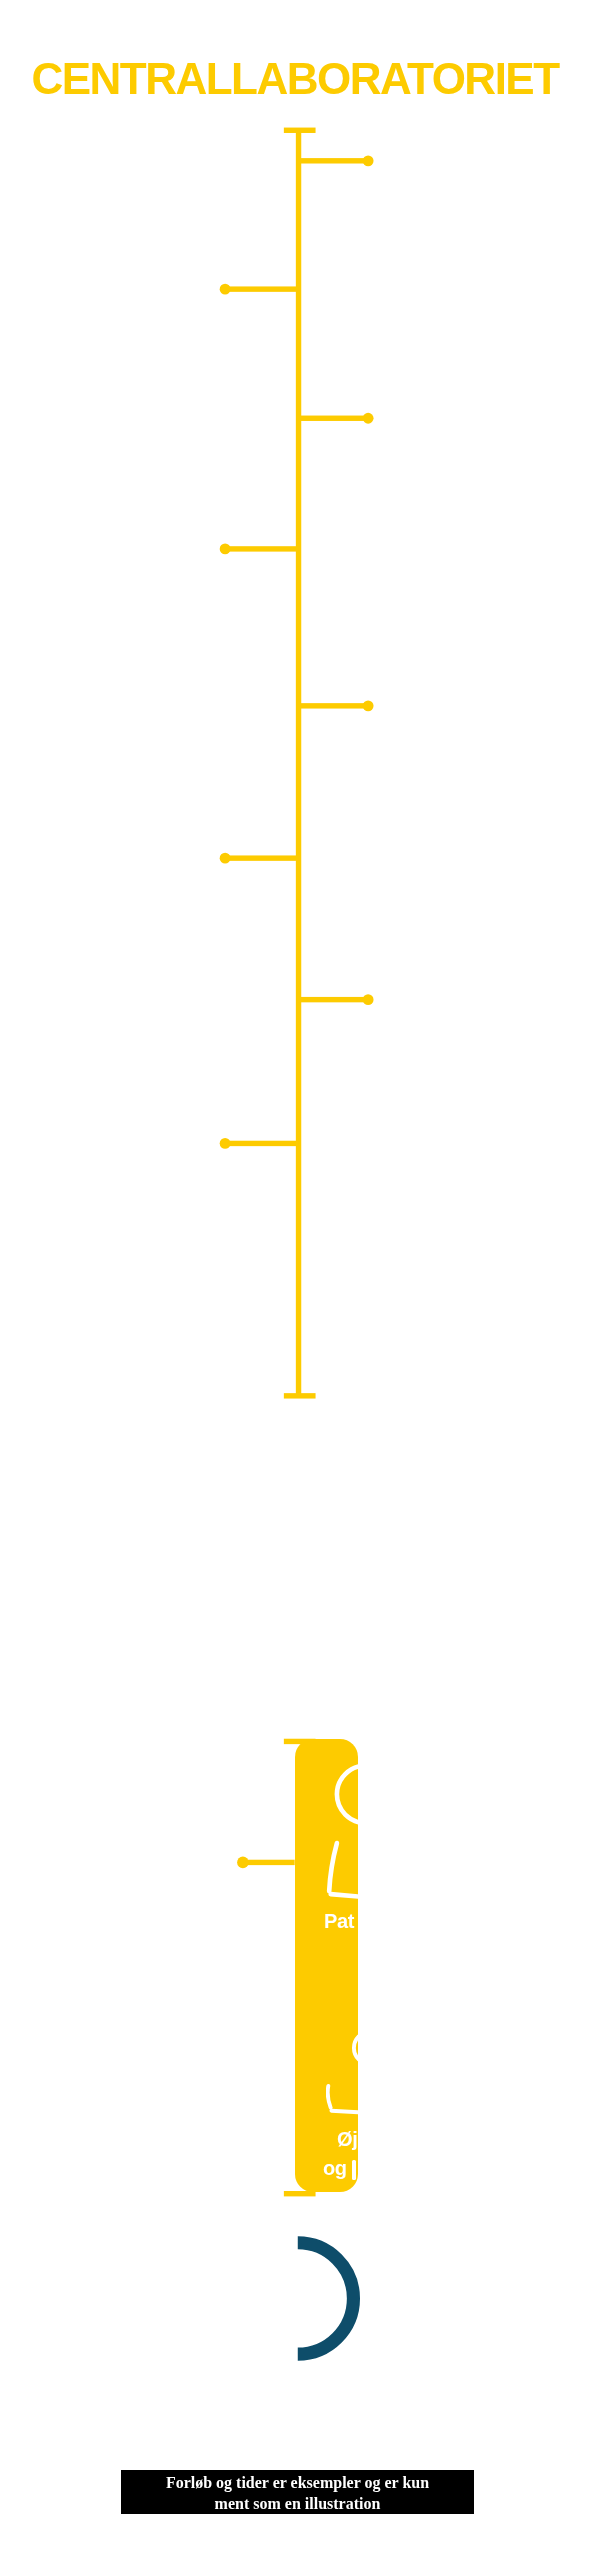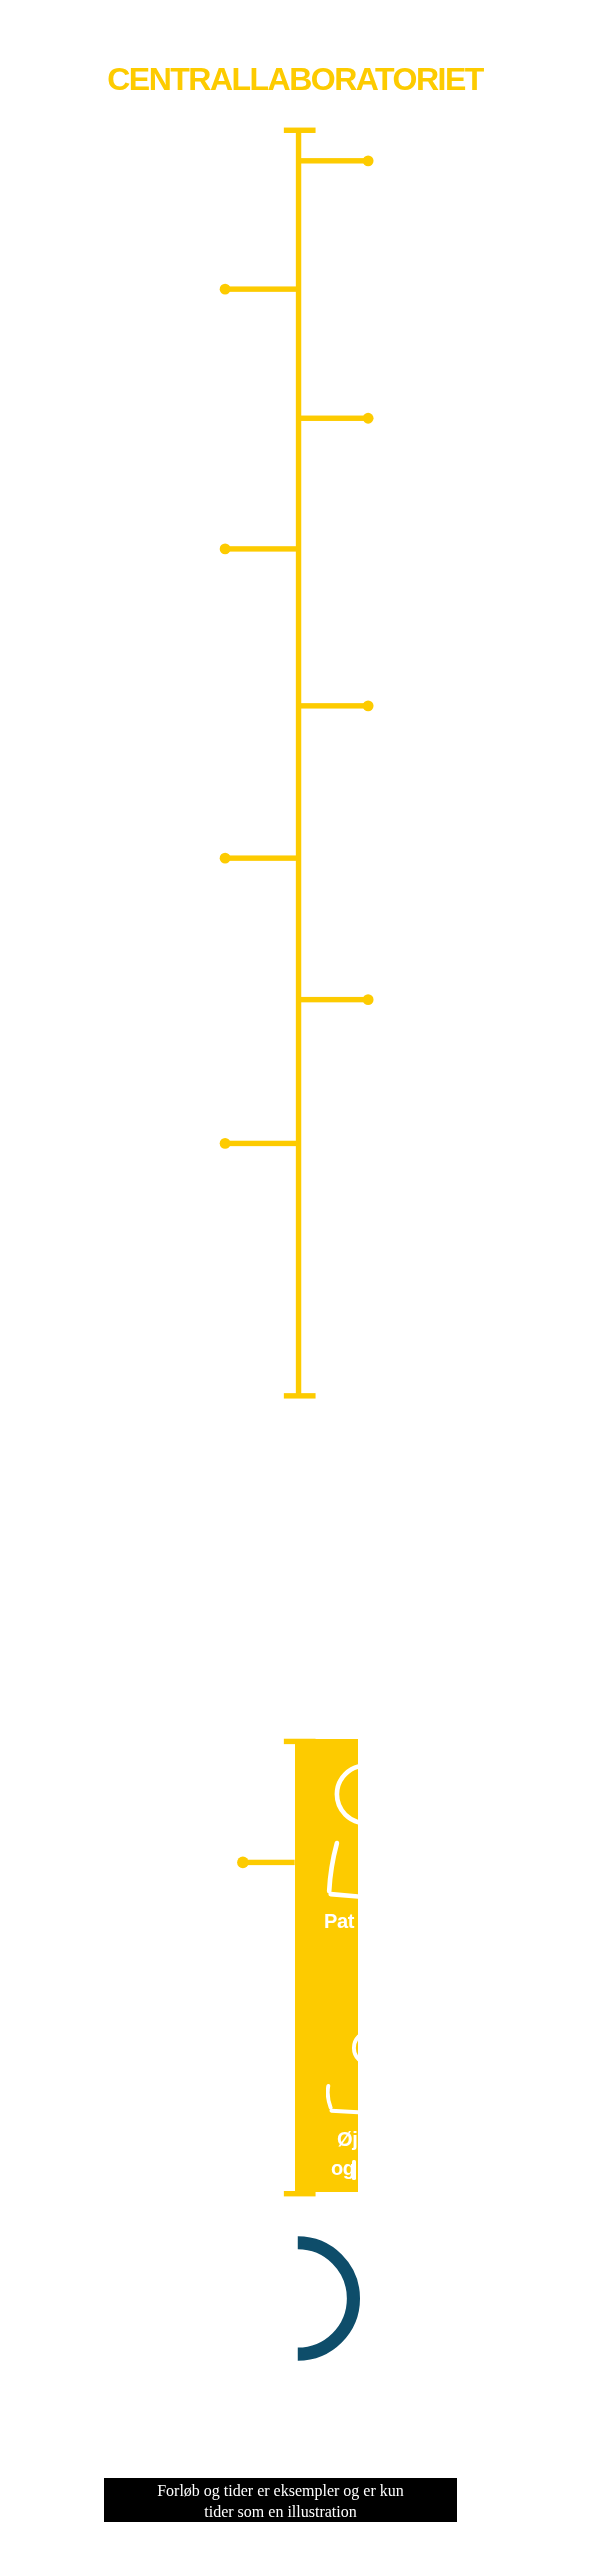--- a/index.html
+++ b/index.html
@@ -14,73 +14,73 @@
     width:594px;height:2576px;
     background:#ffffff;
     overflow:hidden;
     font-family:"Liberation Sans", sans-serif;
   }
   .section-title{
     position:absolute;left:0;width:590px;
     text-align:center;
     color:var(--yellow);
     font-weight:700;
-    font-size:32px;
+    font-size:44px;
     line-height:36px;
     letter-spacing:-1.5px;
     white-space:nowrap;
   }
   #title-lab{top:61px;}
   #title-treatment{top:1661px;}
   #diagram-svg{
     position:absolute;left:0;top:0;width:594px;height:2576px;
     z-index:1;
   }
   .treatment-bar{
     position:absolute;
     left:295px;top:1739px;width:63px;height:453px;
     background:var(--yellow);
     overflow:hidden;
     z-index:2;
+    border-radius:18px;
   }
   .person-svg{position:absolute;}
   #person-1{left:31px;top:19.3px;width:93px;height:147px;}
   #person-2{left:31px;top:288px;width:93px;height:93px;}
   .bar-label{
     position:absolute;
     color:var(--label-text);
     font-weight:700;
     font-size:20px;
     letter-spacing:-0.4px;
     white-space:nowrap;
     line-height:21.6px;
   }
   #label-pat{left:29px;top:172px;}
   #label-oje{left:42px;top:390px;}
-  #label-og{left:36px;top:419px;}
+  #label-og{left:28px;top:419px;}
   .clipped-stem{
     position:absolute;
     left:57px;top:421px;width:3.9px;height:20px;
     background:var(--label-text);
     border-radius:1.5px;
   }
   .footer-bar{
     position:absolute;
-    left:104px;top:2470px;width:353px;height:44px;
+    left:121px;top:2470px;width:353px;height:44px;
     background:var(--footer-bg);
     color:#ffffff;
     font-family:"Liberation Serif", serif;
-    font-weight:400;
+    font-weight:700;
     font-size:16px;
     line-height:21px;
     text-align:center;
     padding-top:1.5px;
     box-sizing:border-box;
     z-index:2;
-    margin-top:8px;
   }
 </style>
 </head>
 <body>
 
 <div class="page">
 
   <div class="section-title" id="title-lab">CENTRALLABORATORIET</div>
 
   <svg id="diagram-svg" viewBox="0 0 768 3332" xmlns="http://www.w3.org/2000/svg">
@@ -136,17 +136,17 @@
 
     <div class="bar-label" id="label-oje">Øje</div>
 
     <div class="bar-label" id="label-og">og</div>
 
     <div class="clipped-stem"></div>
   </div>
 
   <div class="footer-bar">
     <div>Forløb og tider er eksempler og er kun</div>
-    <div>tider som en illustration</div>
+    <div>ment som en illustration</div>
   </div>
 
 </div>
 
 
 </body></html>

